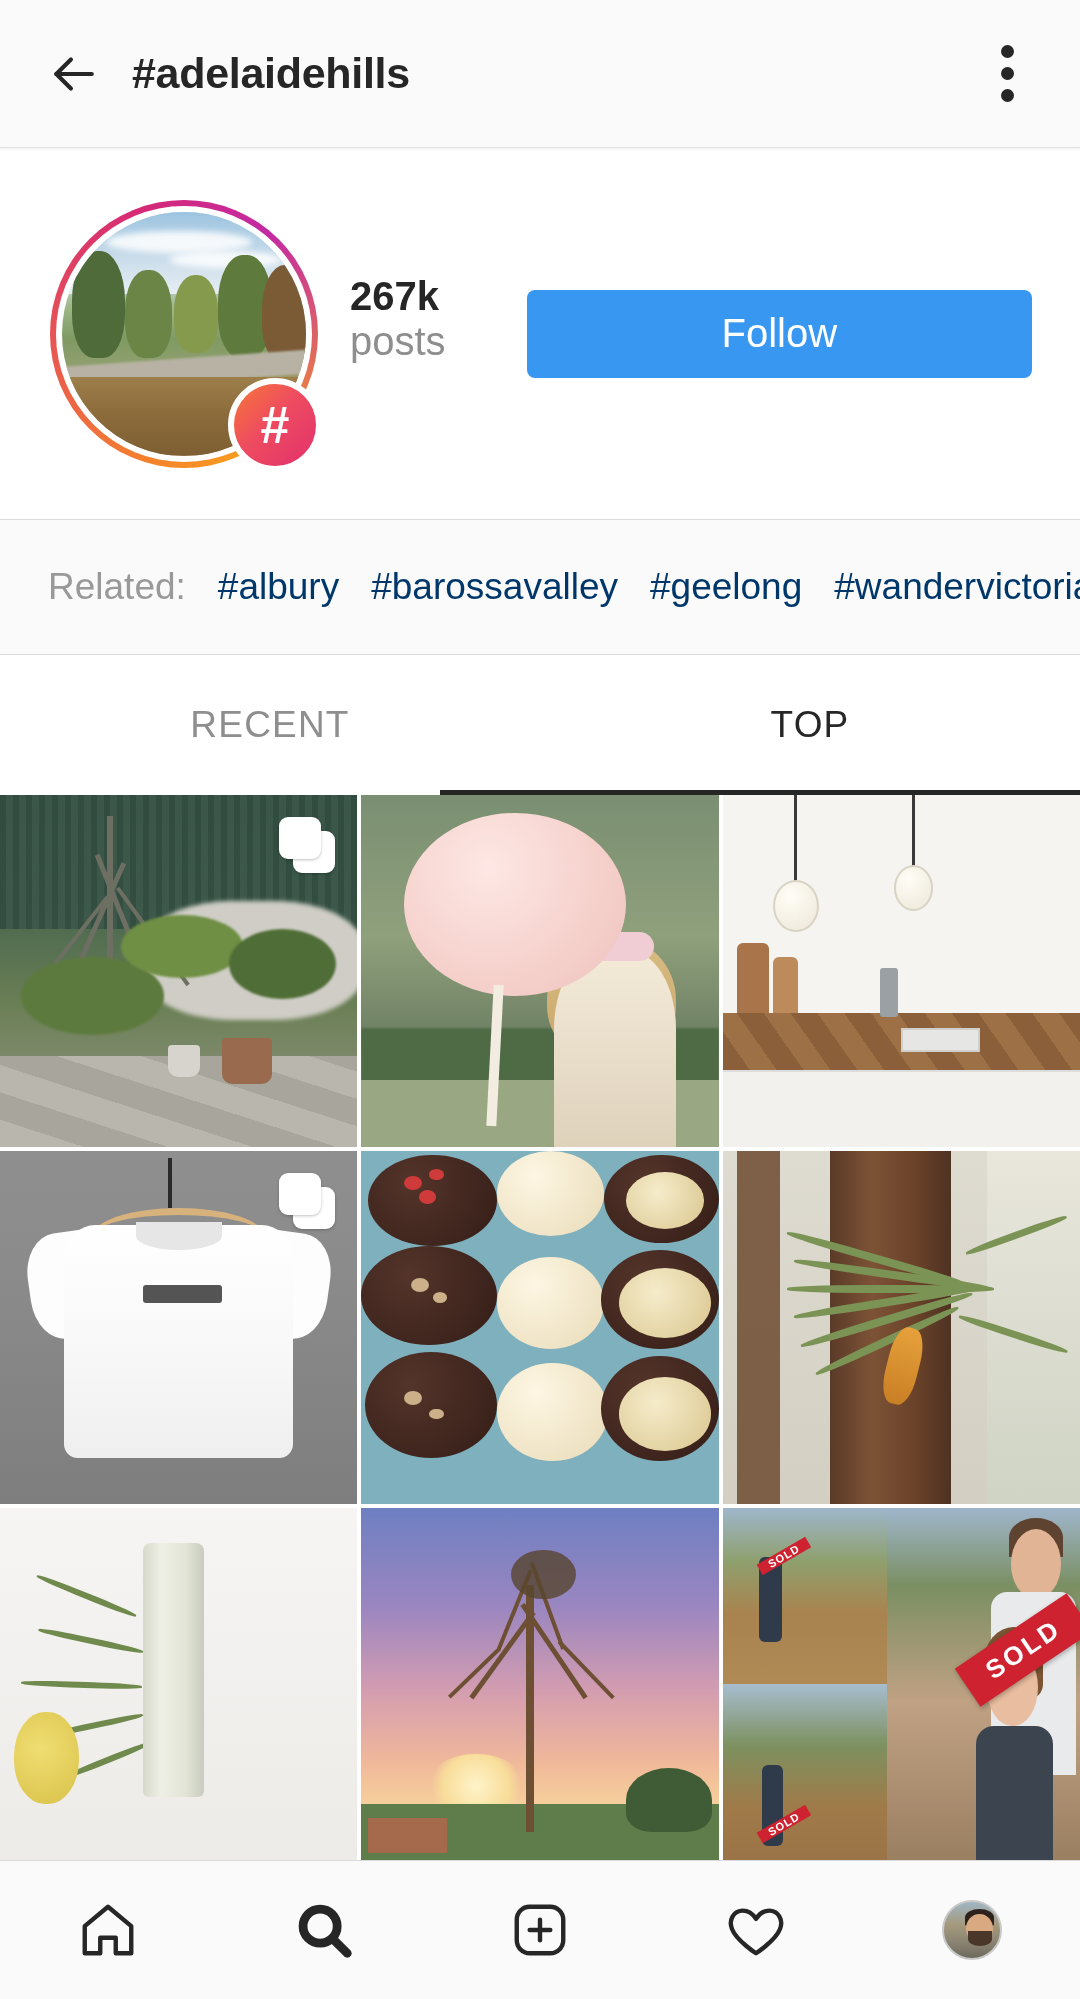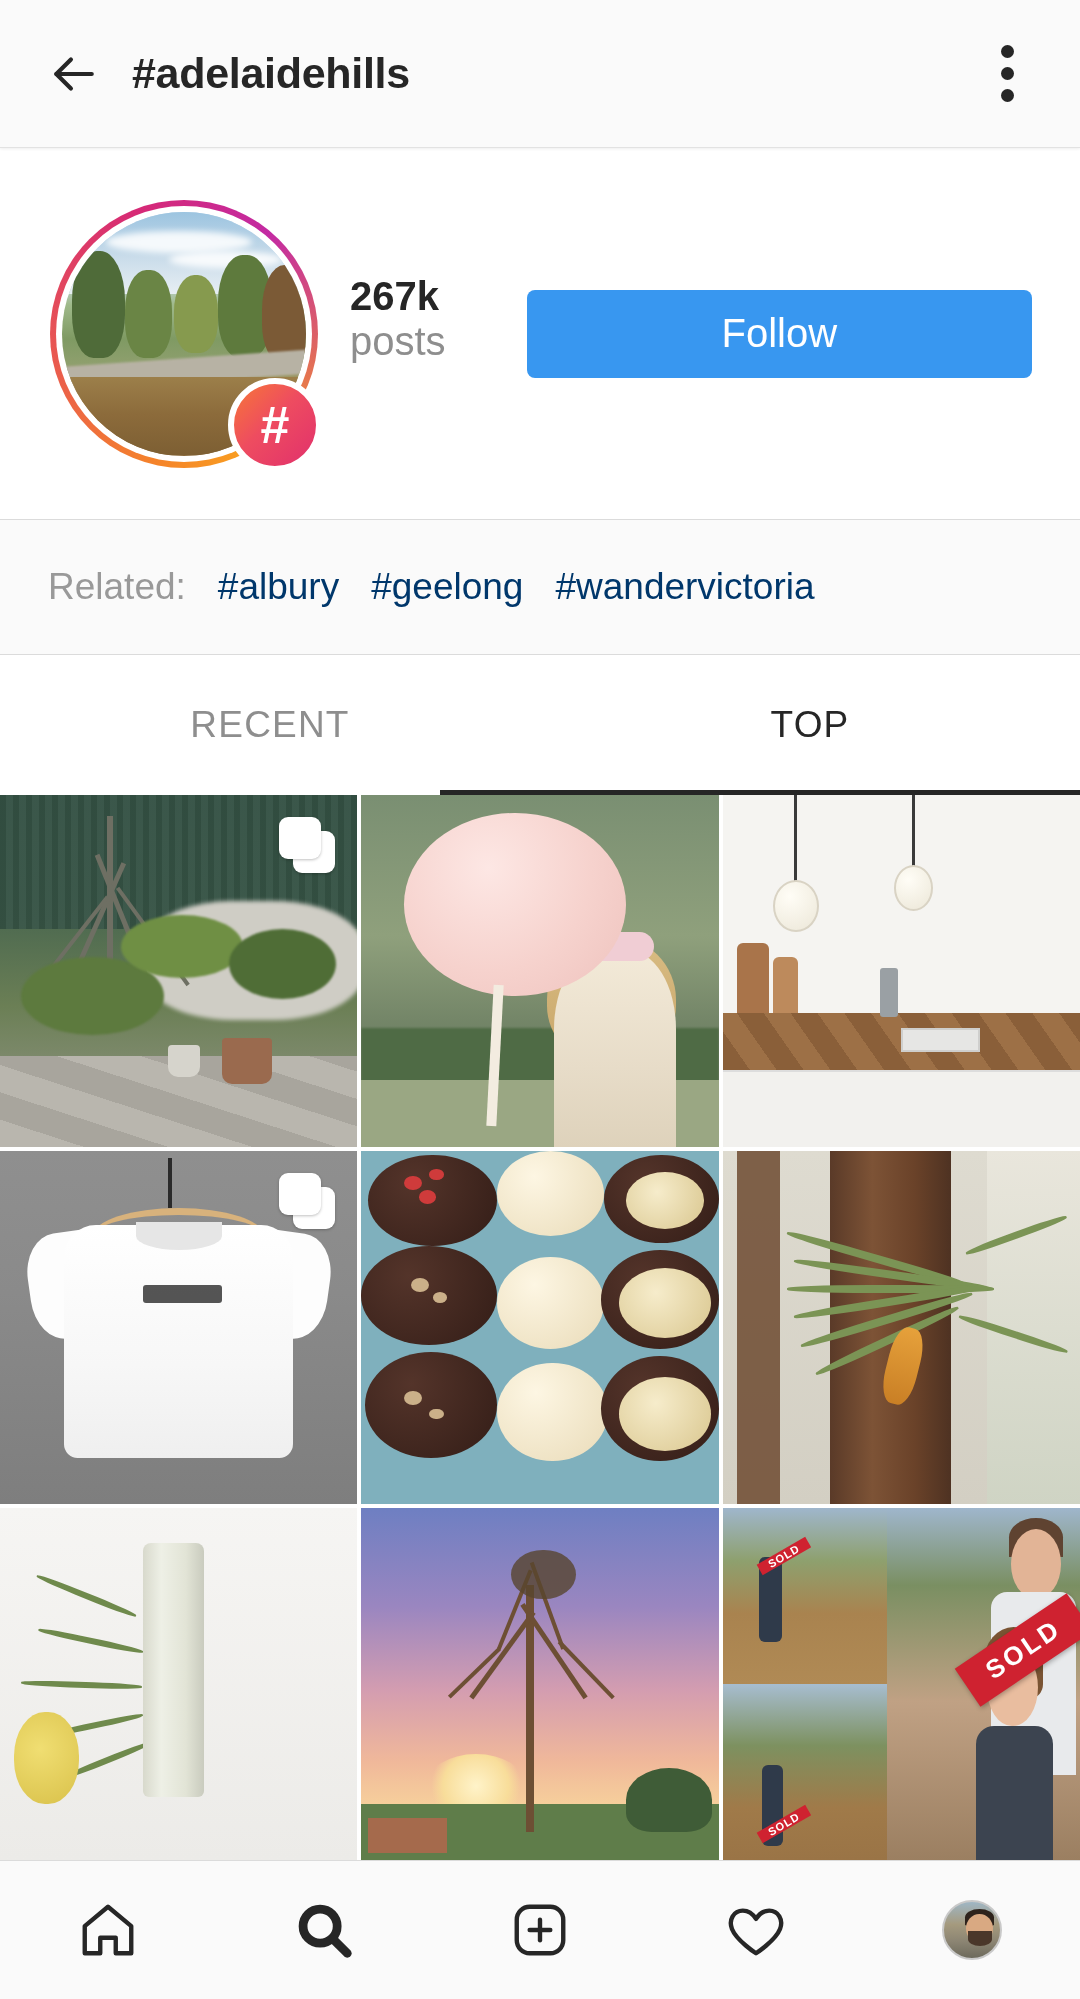--- a/index.html
+++ b/index.html
@@ -362,20 +362,21 @@
         <b>267k</b>
         <span>posts</span>
       </div>
       <button class="follow-btn">Follow</button>
     </div>
   </div>
 
   <div class="related">
     <span class="related-label">Related:</span>
     <span class="related-tag">#albury</span>
+    <span class="related-tag">#barossavalley</span>
     <span class="related-tag">#geelong</span>
     <span class="related-tag">#wandervictoria</span>
   </div>
 
   <div class="tabs">
     <div class="tab inactive">RECENT</div>
     <div class="tab active">TOP</div>
   </div>
 
   <div class="grid">

